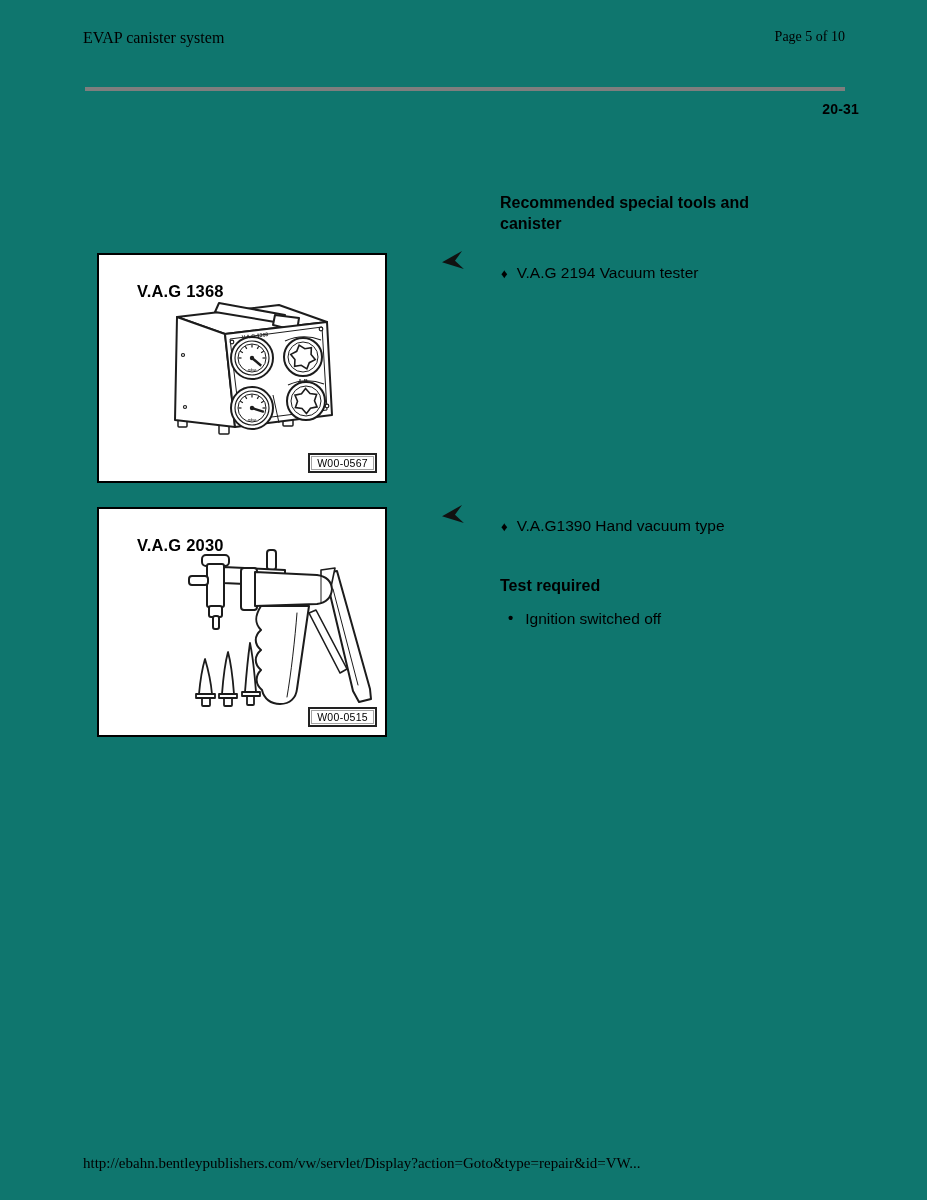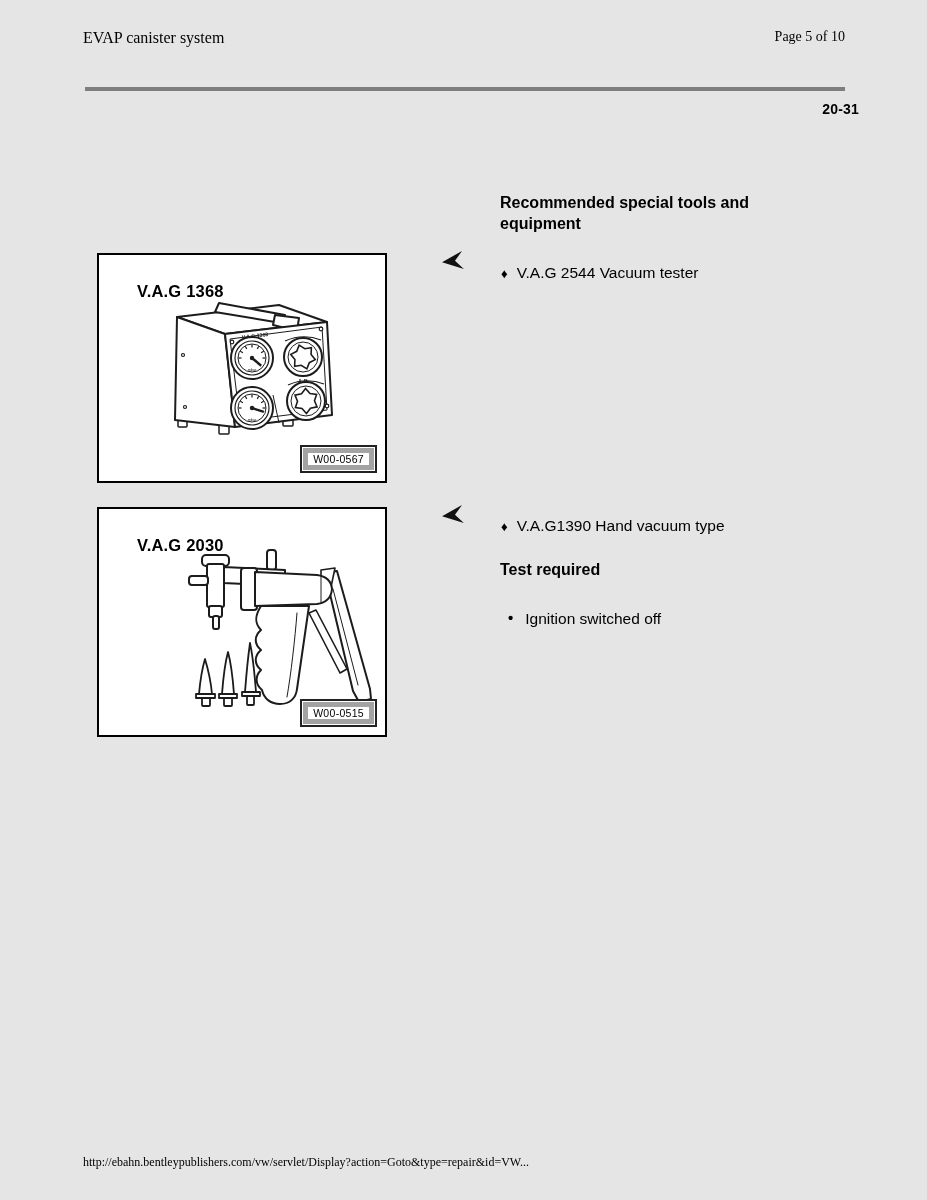--- a/index.html
+++ b/index.html
@@ -1,74 +1,74 @@
 <!DOCTYPE html>
 <html><head>
 <meta charset="utf-8">
 <style>
   html,body{margin:0;padding:0;background:#ffffff;}
   .page{
-    position:relative;width:927px;height:1200px;background:#e5e5e5;
+    position:relative;width:927px;height:1200px;background:#0f766e;
     color:#000;font-family:"Liberation Sans",sans-serif;overflow:hidden;text-decoration:underline;
   }
   .abs{position:absolute;}
   .serif{font-family:"Liberation Serif",serif;}
   .hdr-left{left:83px;top:29px;font-size:16px;}
   .hdr-right{right:82px;top:29px;font-size:14px;}
   .rule{left:85px;top:87px;width:760px;height:4px;background:#7e7e7e;}
   .pagecode{right:68px;top:101px;font-size:14px;font-weight:bold;letter-spacing:.2px;}
   .h1{left:500px;top:148px;font-size:19.5px;font-weight:bold;letter-spacing:-.1px;}
   .h2{left:500px;top:192px;width:292px;font-size:16px;font-weight:bold;line-height:21px;}
-  .h3{left:500px;top:561px;font-size:16px;font-weight:bold;}
+  .h3{left:500px;top:577px;font-size:16px;font-weight:bold;}
   .bullet-row{display:flex;align-items:flex-start;font-size:15.5px;line-height:19px;}
   .bullet-row .glyph{flex:0 0 auto;}
   .row-tool1{left:501px;top:263px;}
   .row-tool2{left:501px;top:516px;}
   .row-test1{left:508px;top:609px;}
   .diamond{font-size:13px;margin:1px 9px 0 0;}
   .dot{font-size:15px;font-weight:bold;margin:-1px 12px 0 0;}
   .pointer{width:24px;height:20px;}
   .pointer1{left:441px;top:251px;}
   .pointer2{left:441px;top:505px;}
   .figure{
     width:290px;height:230px;border:2px solid #000;box-sizing:border-box;
     background:#fff;
   }
   .fig1{left:97px;top:253px;}
   .fig2{left:97px;top:507px;}
   .figcap{position:absolute;left:38px;top:27px;font-size:16.5px;font-weight:bold;letter-spacing:.2px;}
   .figart{position:absolute;left:0;top:0;width:100%;height:100%;}
   .figref{position:absolute;right:8px;bottom:8px;border:2px solid #222;padding:1px;background:#fff;}
-  .figref-inner{display:block;border:5px solid #a3a3a3;padding:0 5px;font-size:10.5px;letter-spacing:.3px;}
-  .ftr-left{left:83px;top:1155px;font-size:12px;}
+  .figref-inner{display:block;border:1px solid #a3a3a3;padding:0 5px;font-size:10.5px;letter-spacing:.3px;}
+  .ftr-left{left:83px;top:1155px;font-size:15px;}
   .ftr-right{right:82px;top:1207px;font-size:12px;}
   svg text{font-family:"Liberation Sans",sans-serif;}
 </style>
 </head>
 <body>
 
 <div class="page">
 
   <div class="abs serif hdr-left">EVAP canister system</div>
   <div class="abs serif hdr-right">Page 5 of 10</div>
   <div class="abs rule"></div>
   <div class="abs pagecode">20-31</div>
 
-  <div class="abs h2">Recommended special tools and equipment</div>
+  <div class="abs h2">Recommended special tools and canister</div>
 
   <svg class="abs pointer pointer1" viewBox="0 0 24 20">
     <polygon points="1,10 22,1 14,10 22,19" fill="#111" transform="rotate(-6 12 10)"></polygon>
   </svg>
   <svg class="abs pointer pointer2" viewBox="0 0 24 20">
     <polygon points="1,10 22,1 14,10 22,19" fill="#111" transform="rotate(-6 12 10)"></polygon>
   </svg>
 
   <div class="abs bullet-row row-tool1">
     <span class="glyph diamond">♦</span>
-    <span>V.A.G 2544 Vacuum tester</span>
+    <span>V.A.G 2194 Vacuum tester</span>
   </div>
   <div class="abs bullet-row row-tool2">
     <span class="glyph diamond">♦</span>
     <span>V.A.G1390 Hand vacuum type</span>
   </div>
 
   <div class="abs h3">Test required</div>
   <div class="abs bullet-row row-test1">
     <span class="glyph dot">•</span>
     <span>Ignition switched off</span>

